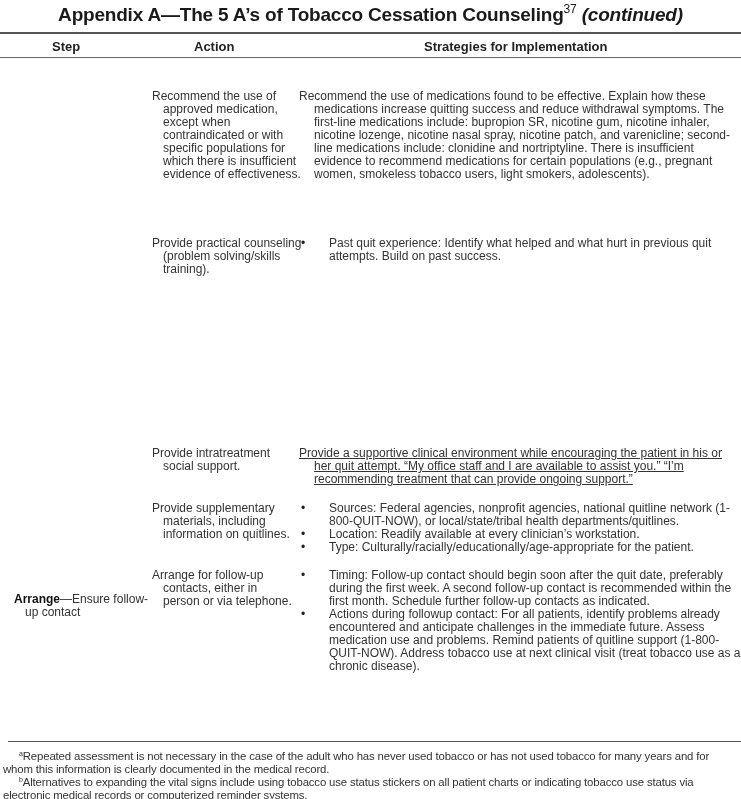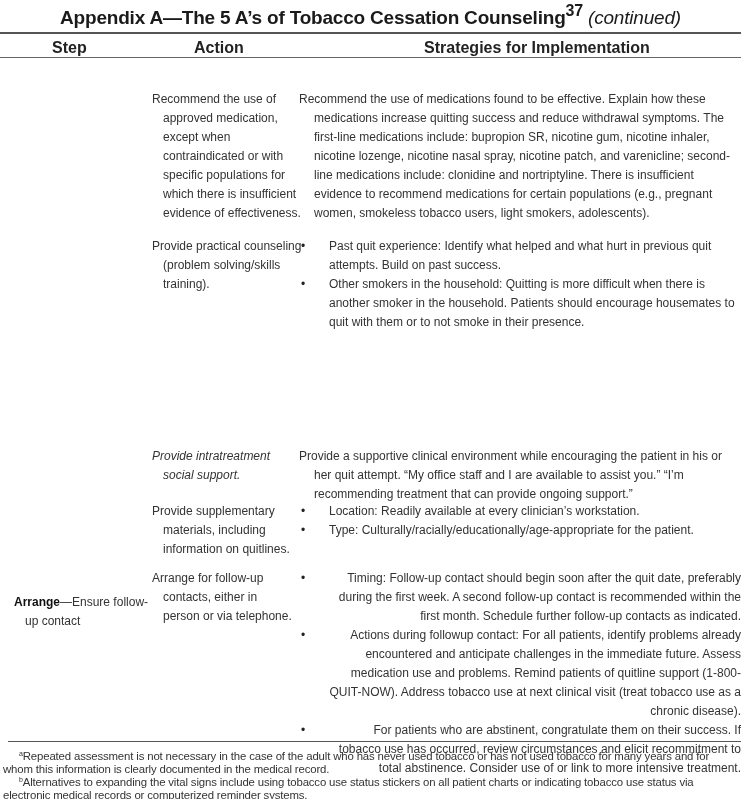--- a/index.html
+++ b/index.html
@@ -5,26 +5,26 @@
     html, body { margin: 0; padding: 0; background: #ffffff; }
     body {
       width: 741px; height: 799px; position: relative; overflow: hidden;
       font-family: "Liberation Sans", sans-serif; color: #2a2a2a;
     }
     .title {
       position: absolute; top: 2px; left: 0; width: 741px; text-align: center;
       font-size: 19px; font-weight: bold; color: #1a1a1a; letter-spacing: -0.2px;
       font-family: "Liberation Sans", sans-serif;
     }
-    .title sup { font-size: 16px; font-weight: bold; vertical-align: 8px; }
-    .title .cont { font-style: italic; font-weight: normal; }
+    .title sup { font-size: 12px; font-weight: normal; vertical-align: 8px; }
+    .title .cont { font-style: italic; font-weight: bold; }
     .rule { position: absolute; left: 0; width: 741px; background: #555; }
-    .hdr { position: absolute; top: 39px; font-size: 16px; font-weight: bold; color: #222; }
+    .hdr { position: absolute; top: 39px; font-size: 13px; font-weight: bold; color: #222; }
     .row { position: absolute; left: 0; width: 741px; }
-    .cell { position: absolute; font-size: 12px; line-height: 19px; color: #333; }
+    .cell { position: absolute; font-size: 12px; line-height: 13px; color: #333; }
     .hang { padding-left: 11px; text-indent: -11px; }
     .step b { color: #111; }
     ul.bl { list-style: none; margin: 0; padding: 0; }
     ul.bl li { position: relative; padding-left: 29px; margin-bottom: 0; }
     ul.bl li::before {
       content: "\2022"; position: absolute; left: 1px; top: 0; font-size: 12px; color: #222;
     }
     .fn { position: absolute; left: 3px; width: 736px; font-size: 11.4px; line-height: 13px; color: #333;
           font-family: "Liberation Sans", sans-serif; letter-spacing: -0.15px; }
     .fn .ind { display: inline-block; width: 16px; }
@@ -46,48 +46,47 @@
 <div class="row">
   <div class="cell hang" style="left:152px;top:90px;width:140px;">Recommend the use of approved medication, except when contraindicated or with specific populations for which there is insufficient evidence of effectiveness.</div>
   <div class="cell" style="left:299px;top:90px;width:442px;padding-left:15px;text-indent:-15px;box-sizing:border-box;">Recommend the use of medications found to be effective. Explain how these medications increase quitting success and reduce withdrawal symptoms. The first-line medications include: bupropion SR, nicotine gum, nicotine inhaler, nicotine lozenge, nicotine nasal spray, nicotine patch, and varenicline; second-line medications include: clonidine and nortriptyline. There is insufficient evidence to recommend medications for certain populations (e.g., pregnant women, smokeless tobacco users, light smokers, adolescents).</div>
 </div>
 
 <div class="row">
   <div class="cell hang" style="left:152px;top:237px;width:140px;">Provide practical counseling (problem solving/skills training).</div>
   <div class="cell" style="left:300px;top:237px;width:441px;">
     <ul class="bl">
       <li>Past quit experience: Identify what helped and what hurt in previous quit attempts. Build on past success.</li>
-      <li>Other smokers in the household: Quitting is more difficult when there is another smoker in the household. Patients should encourage housemates to quit with them or to not smoke in their presence.</li>
     </ul>
   </div>
 </div>
 
 <div class="row">
-  <div class="cell hang" style="left:152px;top:447px;width:140px;font-style:italic;">Provide intratreatment social support.</div>
-  <div class="cell" style="left:299px;top:447px;width:442px;padding-left:15px;text-indent:-15px;box-sizing:border-box;">Provide a supportive clinical environment while encouraging the patient in his or her quit attempt. “My office staff and I are available to assist you.” “I’m recommending treatment that can provide ongoing support.”</div>
+  <div class="cell hang" style="left:152px;top:447px;width:140px;">Provide intratreatment social support.</div>
+  <div class="cell" style="left:299px;top:447px;width:442px;padding-left:15px;text-indent:-15px;box-sizing:border-box;text-decoration:underline;">Provide a supportive clinical environment while encouraging the patient in his or her quit attempt. “My office staff and I are available to assist you.” “I’m recommending treatment that can provide ongoing support.”</div>
 </div>
 
 <div class="row">
   <div class="cell hang" style="left:152px;top:502px;width:140px;">Provide supplementary materials, including information on quitlines.</div>
   <div class="cell" style="left:300px;top:502px;width:441px;">
     <ul class="bl">
+      <li>Sources: Federal agencies, nonprofit agencies, national quitline network (1-800-QUIT-NOW), or local/state/tribal health departments/quitlines.</li>
       <li>Location: Readily available at every clinician’s workstation.</li>
       <li>Type: Culturally/racially/educationally/age-appropriate for the patient.</li>
     </ul>
   </div>
 </div>
 
 <div class="row">
   <div class="cell hang step" style="left:14px;top:569px;width:125px;margin-top:24px;"><b>Arrange</b><span>—Ensure follow-up contact</span></div>
   <div class="cell hang" style="left:152px;top:569px;width:130px;">Arrange for follow-up contacts, either in person or via telephone.</div>
-  <div class="cell" style="left:300px;top:569px;width:441px;text-align:right;">
+  <div class="cell" style="left:300px;top:569px;width:441px;">
     <ul class="bl">
       <li>Timing: Follow-up contact should begin soon after the quit date, preferably during the first week. A second follow-up contact is recommended within the first month. Schedule further follow-up contacts as indicated.</li>
       <li>Actions during followup contact: For all patients, identify problems already encountered and anticipate challenges in the immediate future. Assess medication use and problems. Remind patients of quitline support (1-800-QUIT-NOW). Address tobacco use at next clinical visit (treat tobacco use as a chronic disease).</li>
-      <li>For patients who are abstinent, congratulate them on their success. If tobacco use has occurred, review circumstances and elicit recommitment to total abstinence. Consider use of or link to more intensive treatment.</li>
     </ul>
   </div>
 </div>
 
 <div class="rule" style="top:741px;left:8px;width:733px;height:1px;background:#555;"></div>
 
 <div class="fn" style="top:747px;"><span class="ind"></span><sup>a</sup><span>Repeated assessment is not necessary in the case of the adult who has never used tobacco or has not used tobacco for many years and for whom this information is clearly documented in the medical record.</span></div>
 <div class="fn" style="top:773px;"><span class="ind"></span><sup>b</sup><span>Alternatives to expanding the vital signs include using tobacco use status stickers on all patient charts or indicating tobacco use status via electronic medical records or computerized reminder systems.</span></div>
 
 </body></html>

